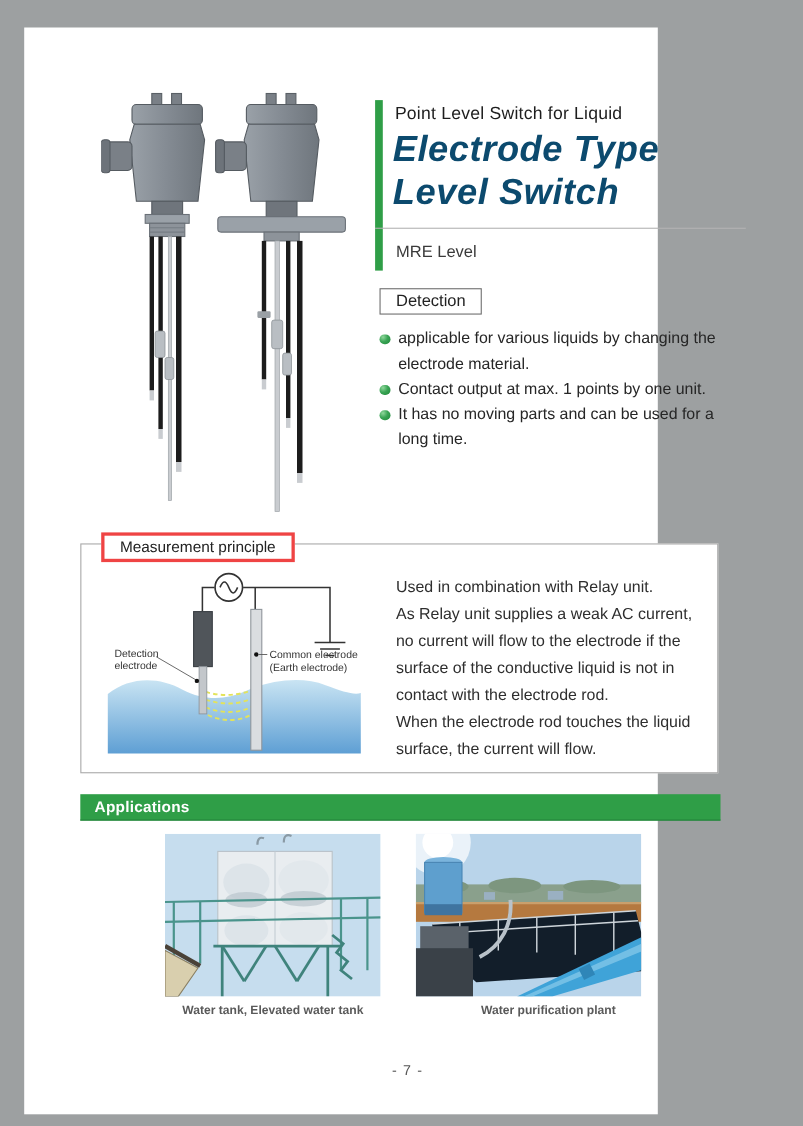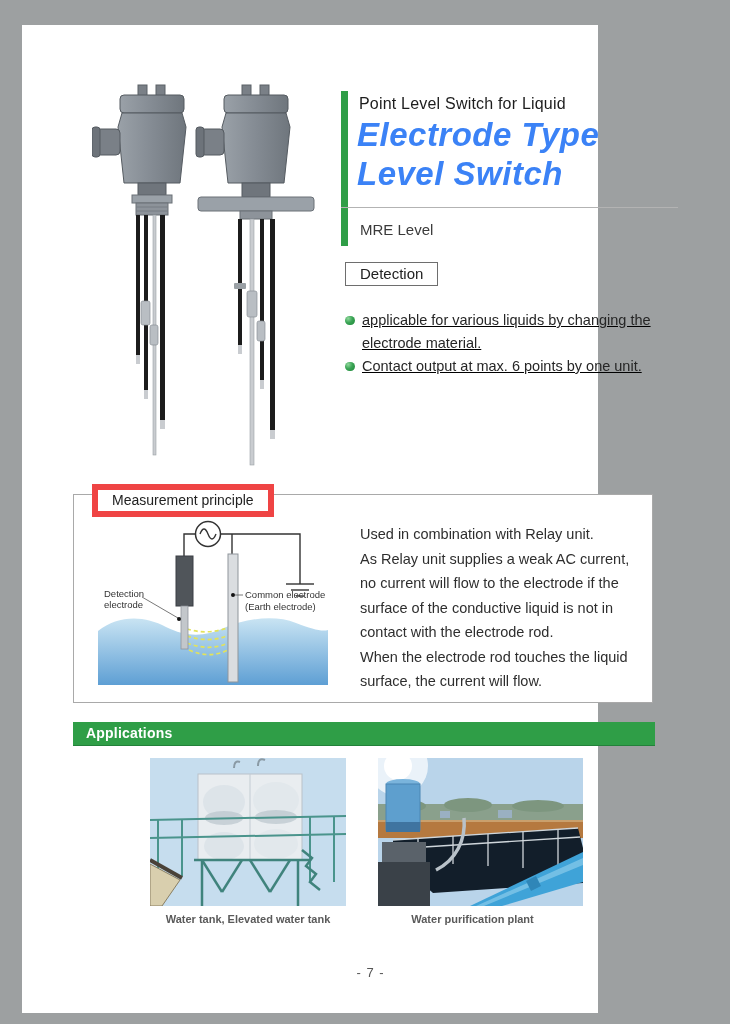--- a/index.html
+++ b/index.html
@@ -14,46 +14,46 @@
     background:#ffffff;
   }
   .abs{position:absolute;}
 
   
   .green-bar{left:319px;top:66px;width:7px;height:155px;background:#2f9e47;}
   .category{left:337px;top:70px;font-size:16px;color:#1d1d1d;letter-spacing:.2px;}
   .title{
     left:335px;top:90px;width:340px;
     font-size:33px;line-height:39px;font-weight:bold;font-style:italic;
-    color:#3b82f6;letter-spacing:.5px;white-space:pre-line;
+    color:#0c4a6e;letter-spacing:.5px;white-space:pre-line;
   }
   .title-rule{left:319px;top:182px;width:337px;height:1px;background:#b3b3b3;}
   .series{left:338px;top:196px;font-size:15px;color:#3a3a3a;}
 
   
   .features-box{
     left:323px;top:237px;display:inline-block;
     border:1px solid #6e6e6e;padding:2px 14px 3px 14px;
     font-size:15px;color:#222;background:#fff;
   }
-  .features-list{left:323px;top:284px;width:326px;margin:0;padding:0;list-style:none;text-decoration:underline;}
+  .features-list{left:323px;top:272px;width:326px;margin:0;padding:0;list-style:none;}
   .features-list li{
     position:relative;padding-left:17px;margin:0;
     font-size:14.5px;line-height:23px;color:#262626;
   }
   .bullet{
     position:absolute;left:0;top:7px;width:10px;height:9px;border-radius:5px;
     background:radial-gradient(circle at 32% 28%, #8fd79b 0%, #3aa455 45%, #1f8738 100%);
   }
 
   
   .mp-box{left:51px;top:469px;width:578px;height:207px;border:1px solid #a9a9a9;background:#fff;}
   .mp-tab{
     left:70px;top:459px;display:inline-block;background:#fff;
-    border:6px solid #ef4444;padding:2px 14px 3px 14px;
+    border:3px solid #ef4444;padding:2px 14px 3px 14px;
     font-size:14px;color:#222;z-index:3;
   }
   .mp-desc{
     left:338px;top:497px;width:302px;
     font-size:14.5px;line-height:24.5px;color:#2e2e2e;white-space:pre-line;
   }
 
   
   .app-banner{
     left:51px;top:697px;width:582px;height:23px;background:#2f9e47;
@@ -136,21 +136,22 @@
   <div class="abs green-bar"></div>
   <div class="abs category">Point Level Switch for Liquid</div>
   <div class="abs title">Electrode Type
 Level Switch</div>
   <div class="abs title-rule"></div>
   <div class="abs series">MRE Level</div>
 
   <div class="abs features-box">Detection</div>
   <ul class="abs features-list">
     <li><span class="bullet"></span><span>applicable for various liquids by changing the electrode material.</span></li>
-    <li><span class="bullet"></span><span>Contact output at max. 6 points by one unit.</span></li>
+    <li><span class="bullet"></span><span>Contact output at max. 1 points by one unit.</span></li>
+    <li><span class="bullet"></span><span>It has no moving parts and can be used for a long time.</span></li>
   </ul>
 
   <div class="abs mp-box"></div>
   <div class="abs mp-tab">Measurement principle</div>
 
   <svg class="abs" style="left:68px;top:486px;" width="245" height="185" viewBox="0 0 245 185">
     <defs>
       <linearGradient id="waterG" x1="0" y1="0" x2="0" y2="1">
         <stop offset="0" stop-color="#c9e4f3"></stop>
           <stop offset="1" stop-color="#5e9fd4"></stop>
@@ -275,17 +276,17 @@
     <rect x="4" y="84" width="44" height="32" fill="#5a626a"></rect>
     <rect x="0" y="104" width="52" height="44" fill="#3a4148"></rect>
     <path d="M58 112 C 78 102 88 82 86 60" stroke="#b9c2c9" stroke-width="3.5" fill="none"></path>
 
     <polygon points="92,148 205,94 205,124 124,148" fill="#3fa3d8"></polygon>
     <polygon points="98,148 205,100 205,107 106,148" fill="#7cc4e8" opacity="0.85"></polygon>
     <polygon points="148,123 158,118 163,128 153,133" fill="#2f86b8"></polygon>
   </svg>
 
   <div class="abs caption" style="left:128px;top:888px;width:196px;">Water tank, Elevated water tank</div>
-  <div class="abs caption" style="left:348px;top:888px;width:205px;">Water purification plant</div>
+  <div class="abs caption" style="left:374px;top:888px;width:205px;">Water purification plant</div>
 
   <div class="abs footer">- 7 -</div>
 
 </div>
 
 </body></html>

